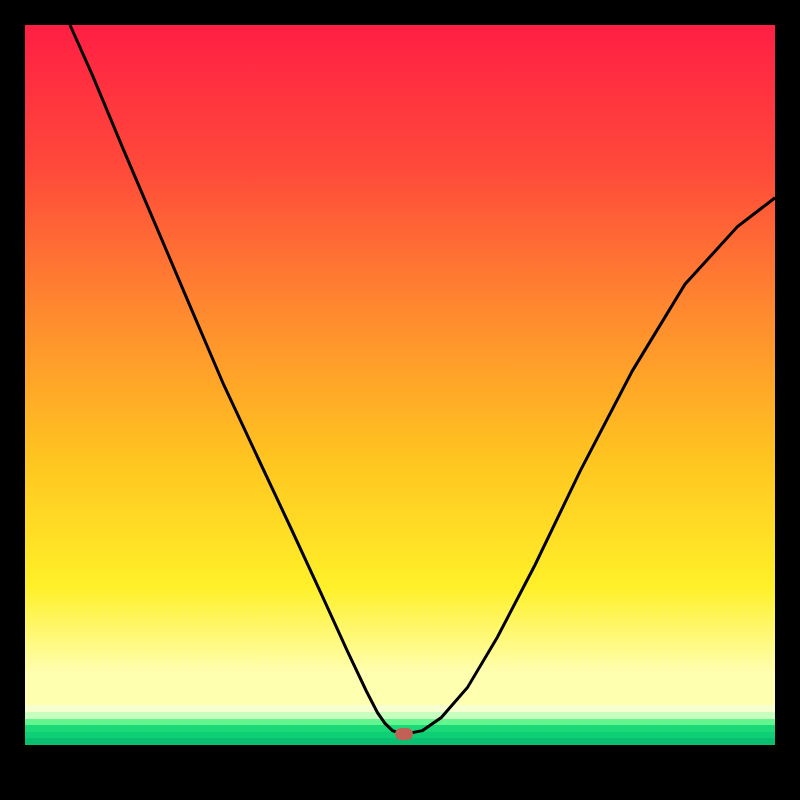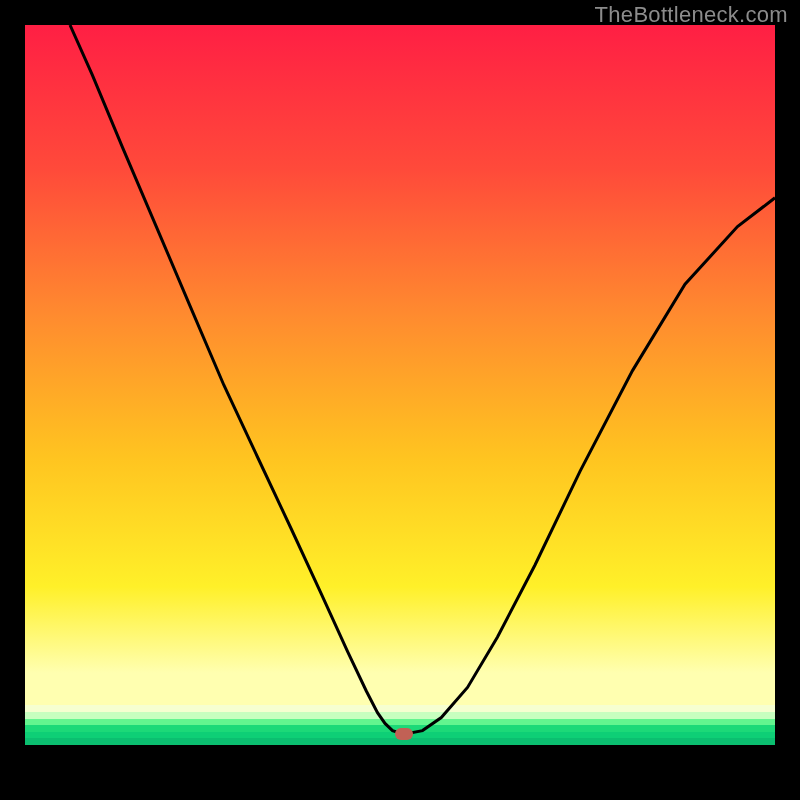--- a/index.html
+++ b/index.html
@@ -57,21 +57,20 @@
     background: #c16155;
     z-index: 4;
     transform: translate(-50%, -50%);
   }
 </style>
 </head>
 <body>
 
 <div class="frame">
 
-  <div class="watermark">TheBottleneck.com</div>
 
   <svg class="plot-area" viewBox="0 0 750 720" preserveAspectRatio="none">
     <defs>
       <linearGradient id="bg-grad" x1="0" y1="0" x2="0" y2="1">
           <stop offset="0%" stop-color="#ff1f44"></stop>
           <stop offset="20%" stop-color="#ff4a3a"></stop>
           <stop offset="40%" stop-color="#ff8a2f"></stop>
           <stop offset="60%" stop-color="#ffc420"></stop>
           <stop offset="78%" stop-color="#fff029"></stop>
           <stop offset="90%" stop-color="#ffffb0"></stop>

